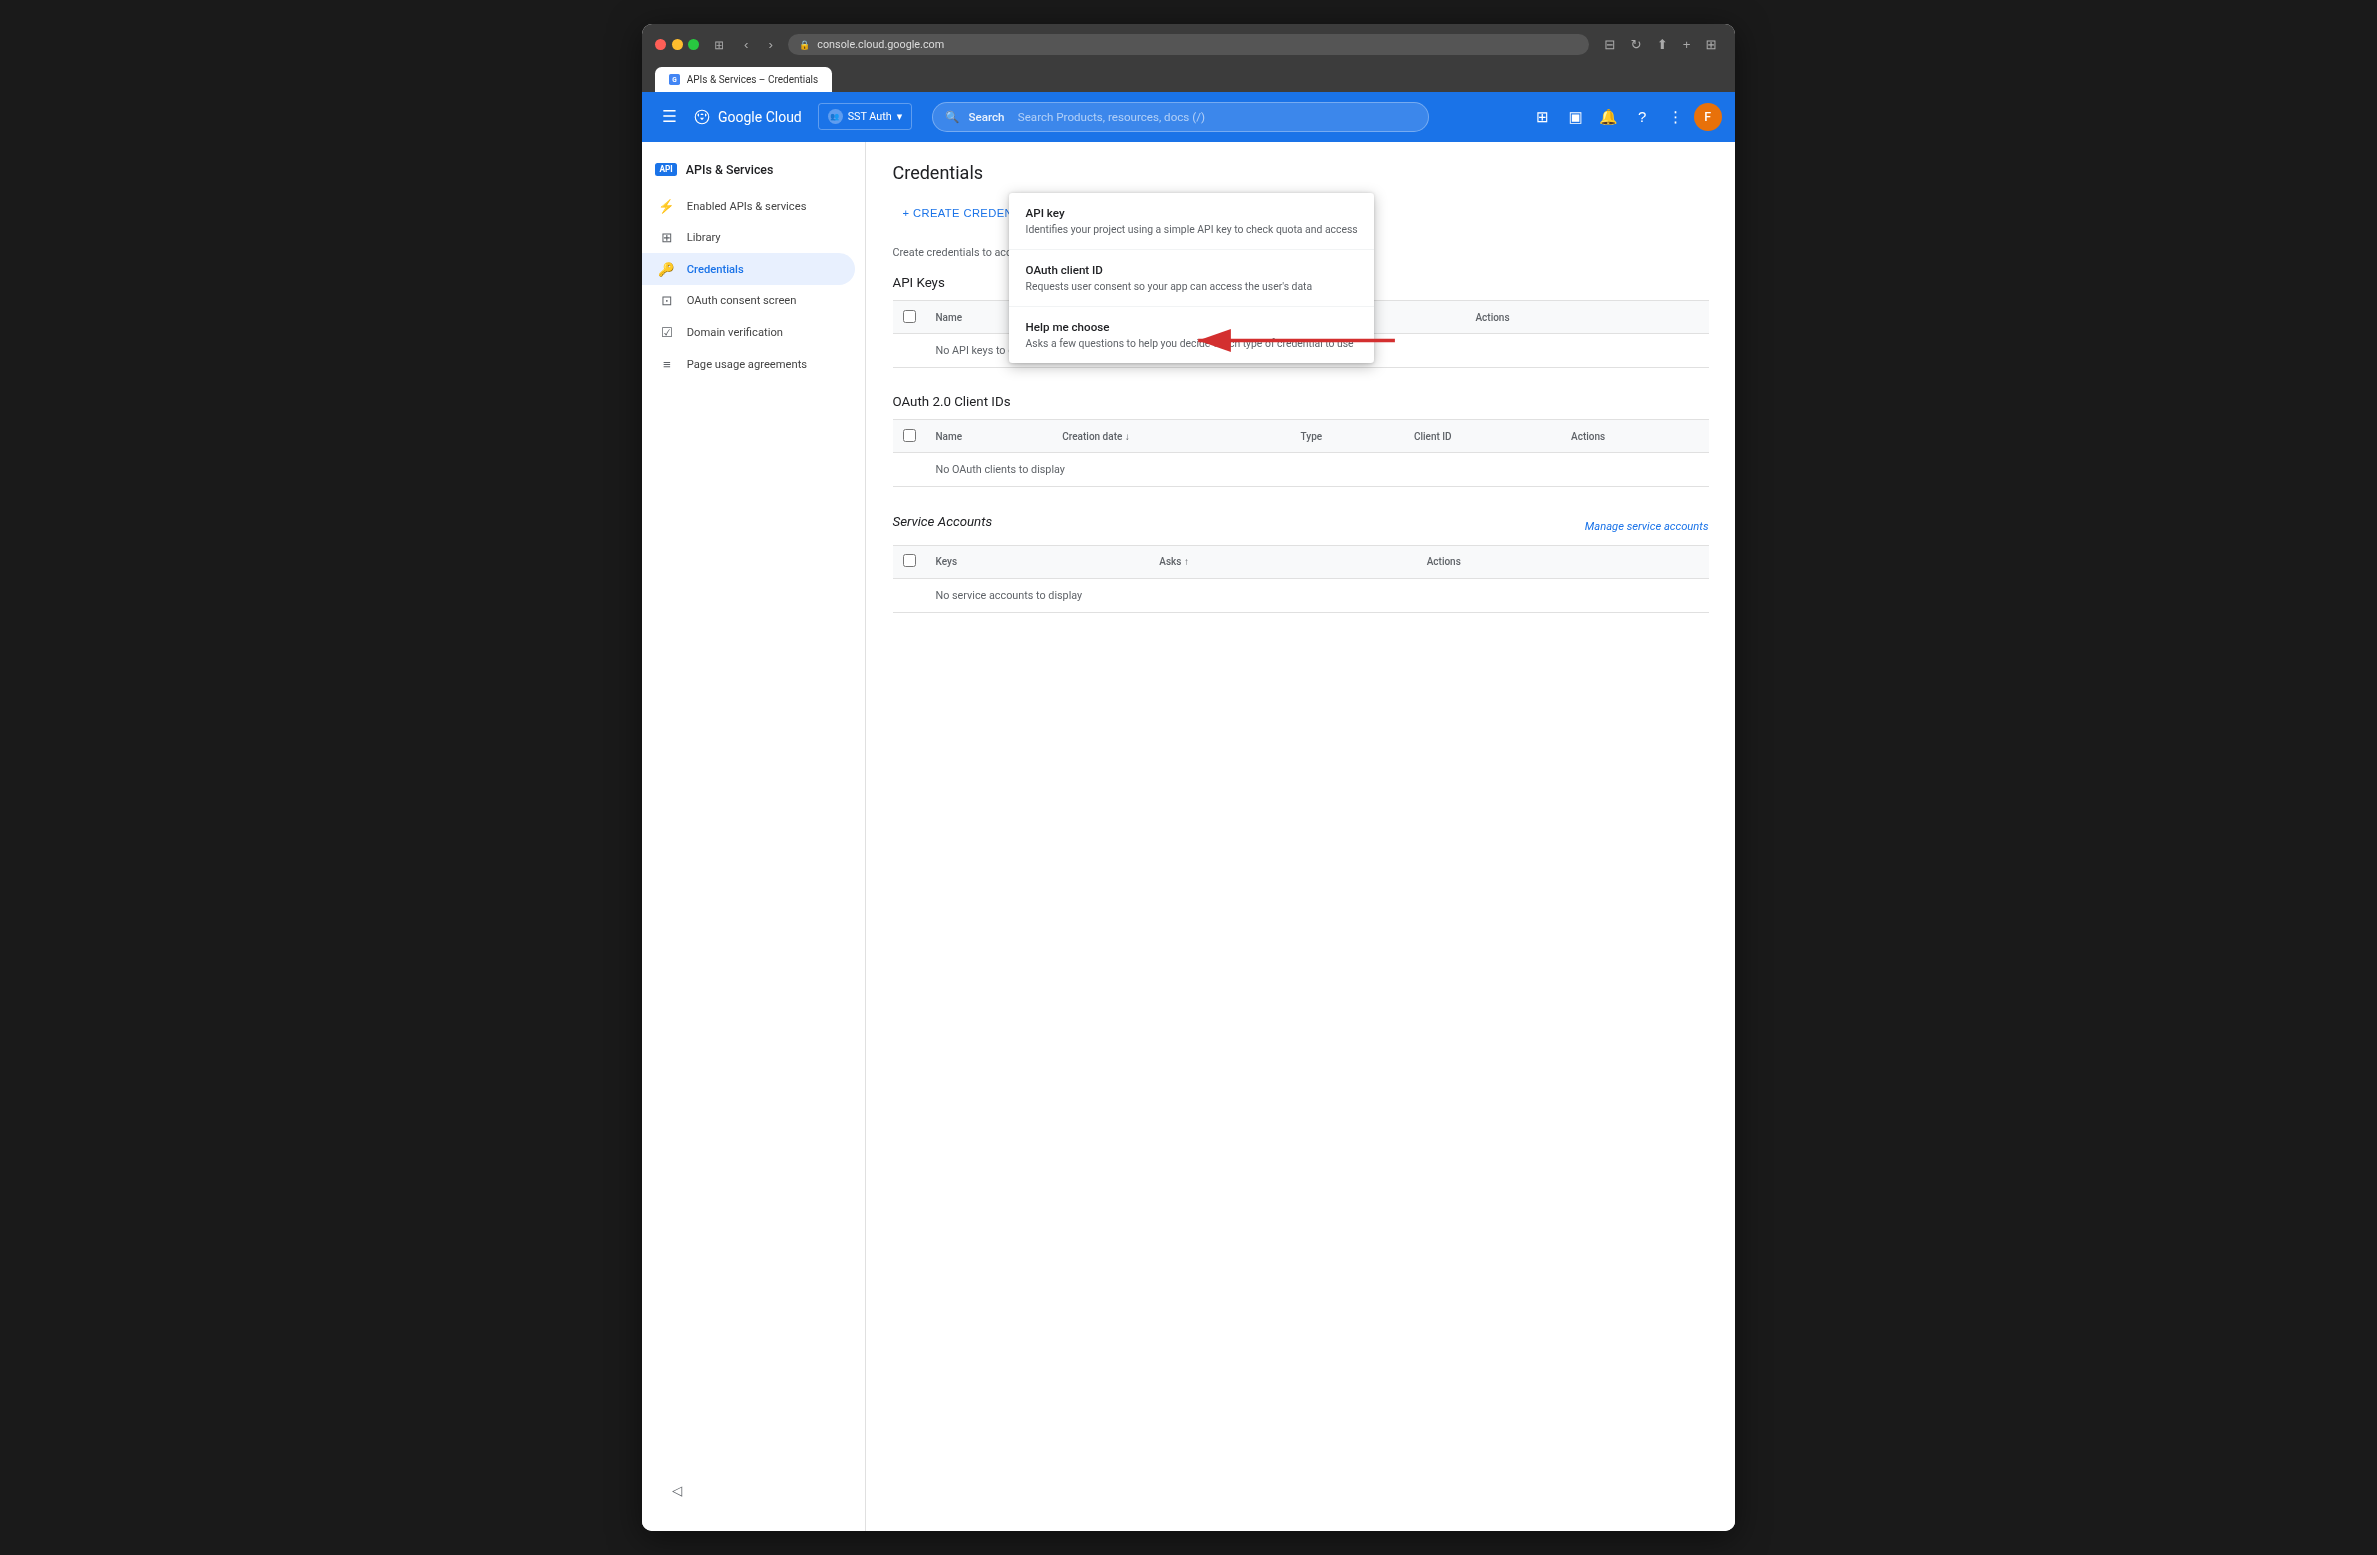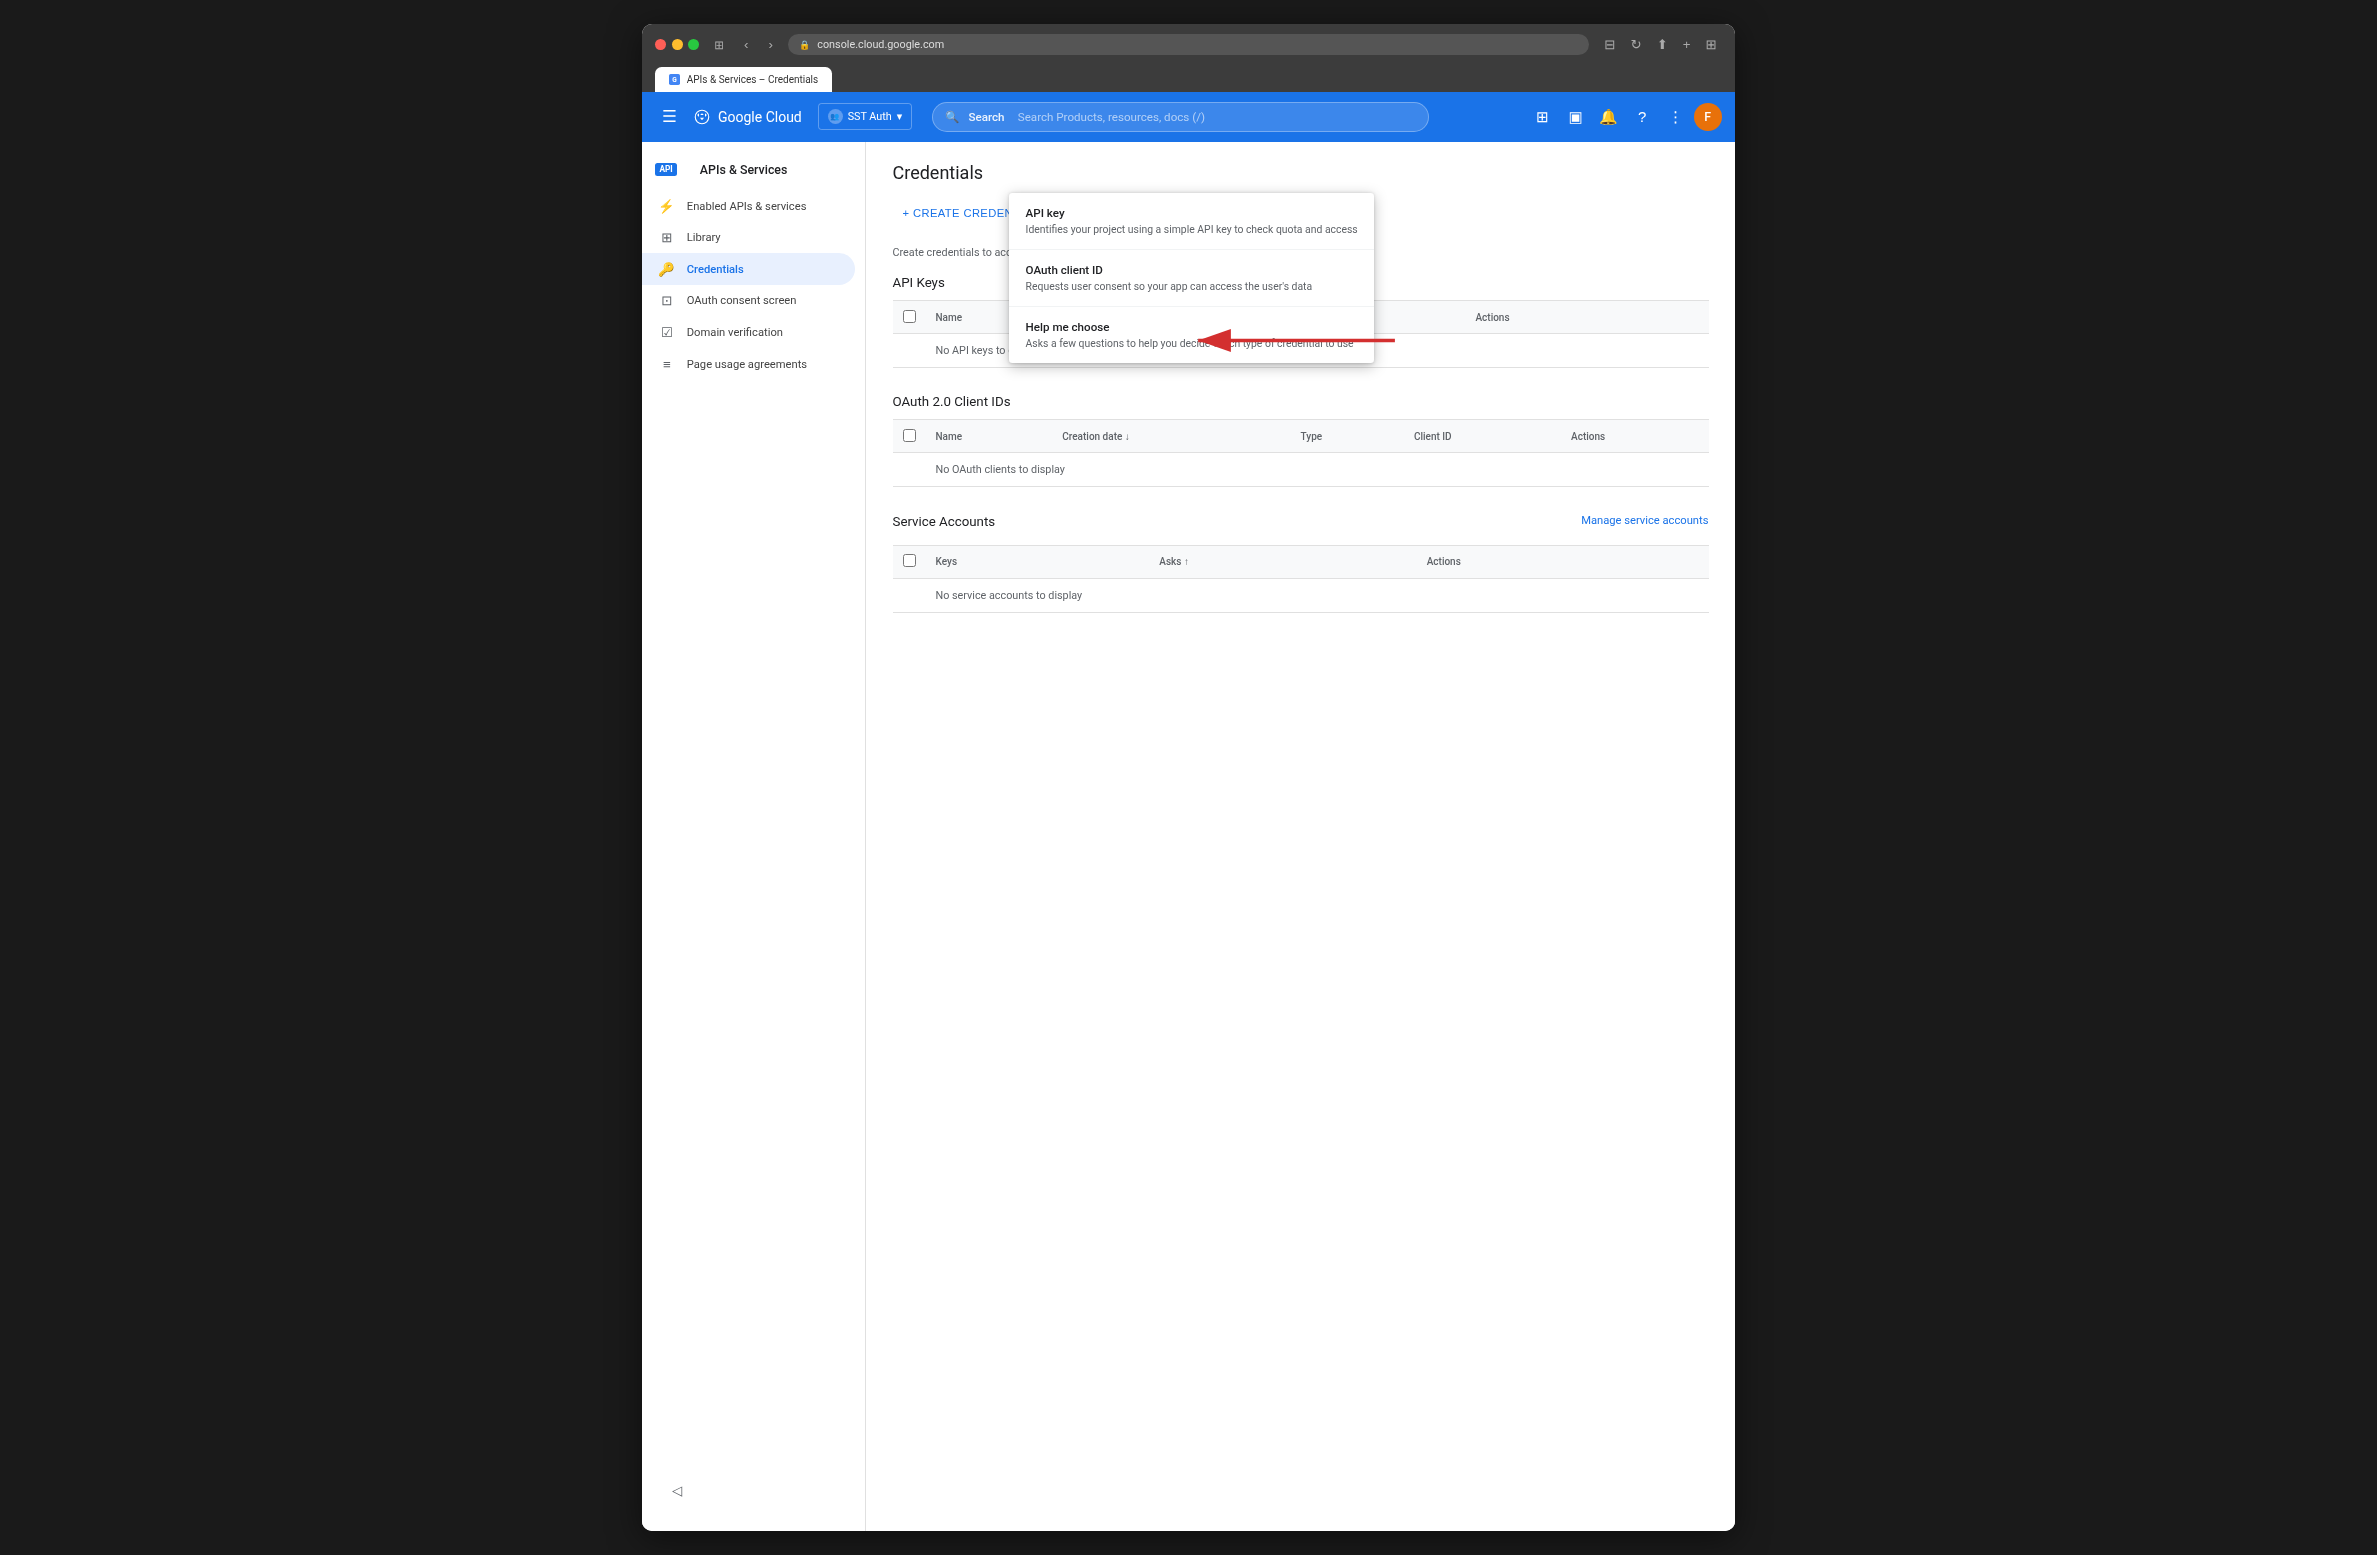--- a/index.html
+++ b/index.html
@@ -249,21 +249,21 @@
       width: 224px;
       background: #fff;
       border-right: 0.8px solid #e0e0e0;
       flex-shrink: 0;
       padding-top: 10px;
     }
 
     .sidebar-header {
       display: flex;
       align-items: center;
-      gap: 23px;
+      gap: 9px;
       padding: 10px 13.3px 13.3px;
     }
 
     .sidebar-api-icon {
       background: #1a73e8;
       color: white;
       font-size: 8.3px;
       font-weight: bold;
       padding: 1.7px 4.1px;
       border-radius: 2.5px;
@@ -413,22 +413,24 @@
       color: #5f6368;
       font-size: 10.8px;
     }
 
     .checkbox-col {
       width: 33px;
     }
 
     .section-header-row {
       display: flex;
+      align-items: center;
       justify-content: space-between;
       margin-bottom: 6.6px;
+      font-style: italic;
     }
 
     .manage-link {
       color: #1a73e8;
       font-size: 11.2px;
       text-decoration: none;
       cursor: pointer;
     }
 
     

